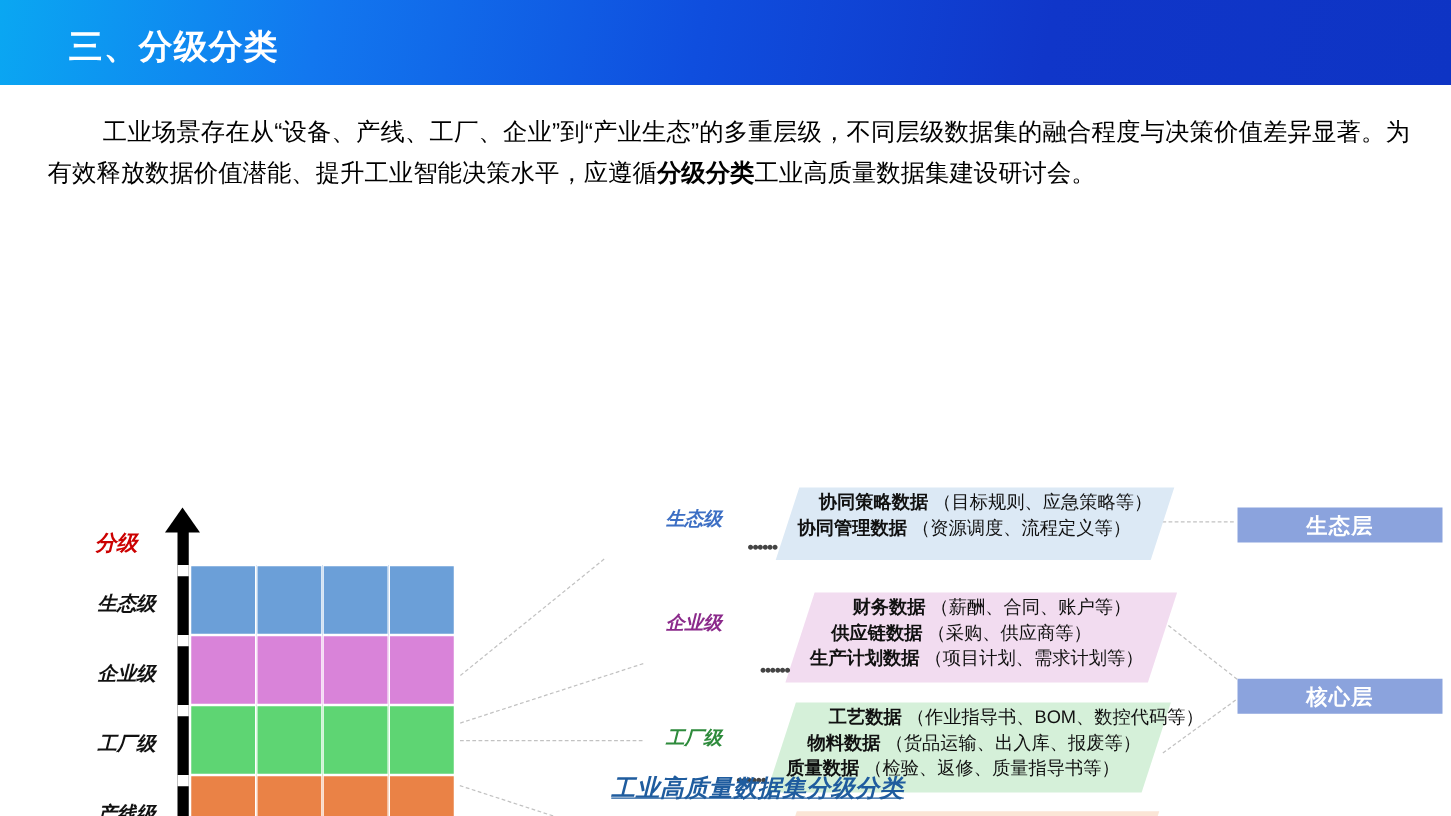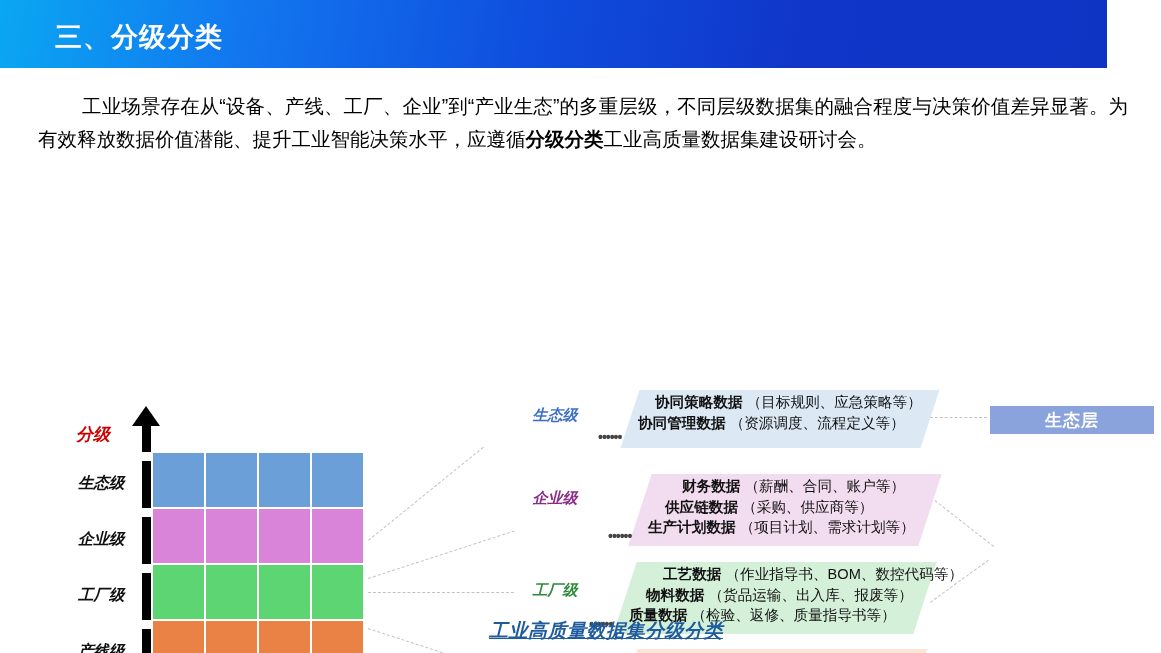--- a/index.html
+++ b/index.html
@@ -5,23 +5,22 @@
   html,body{margin:0;padding:0;}
   body{
     width:1161px;height:653px;overflow:hidden;background:#ffffff;
     font-family:"Liberation Sans","DejaVu Sans",sans-serif;
     -webkit-font-smoothing:antialiased;
   }
   .slide{position:relative;width:1161px;height:653px;}
 
   
   .header{
-    position:absolute;left:0;top:0;width:1079px;height:68px;
+    position:absolute;left:0;top:0;width:1161px;height:68px;
     background:linear-gradient(100deg,#0aa7f2 0%,#1277ef 22%,#0f4ede 48%,#1036c9 72%,#0e34c4 100%);
-    padding-left:28px;
   }
   .header-title{
     position:absolute;left:55px;top:19px;
     font-size:27px;font-weight:bold;color:#ffffff;letter-spacing:1px;
     white-space:nowrap;
   }
   .header-brand{
     position:absolute;right:14px;top:26px;
     font-size:18px;font-weight:bold;color:#ffffff;letter-spacing:.5px;
     white-space:nowrap;
@@ -195,18 +194,19 @@
           </div>
         </div>
         <div class="par" style="left: 628px; top: 459px; width: 290px; height: 58px; background: rgb(251, 229, 214);">
           <div class="par-in">
             <div class="par-line" style="top: 2px; left: 21px;"> </div>
           </div>
         </div>
       </div>
 
     <div class="chip" style="left: 990px; top: 216px; background: rgb(139, 163, 221);">生态层</div>
+    <div class="chip" style="left: 990px; top: 353px; background: rgb(139, 163, 221);">核心层</div>
 
   </div>
 
   <div class="caption">工业高质量数据集分级分类</div>
 
 </div>
 
 </body></html>

